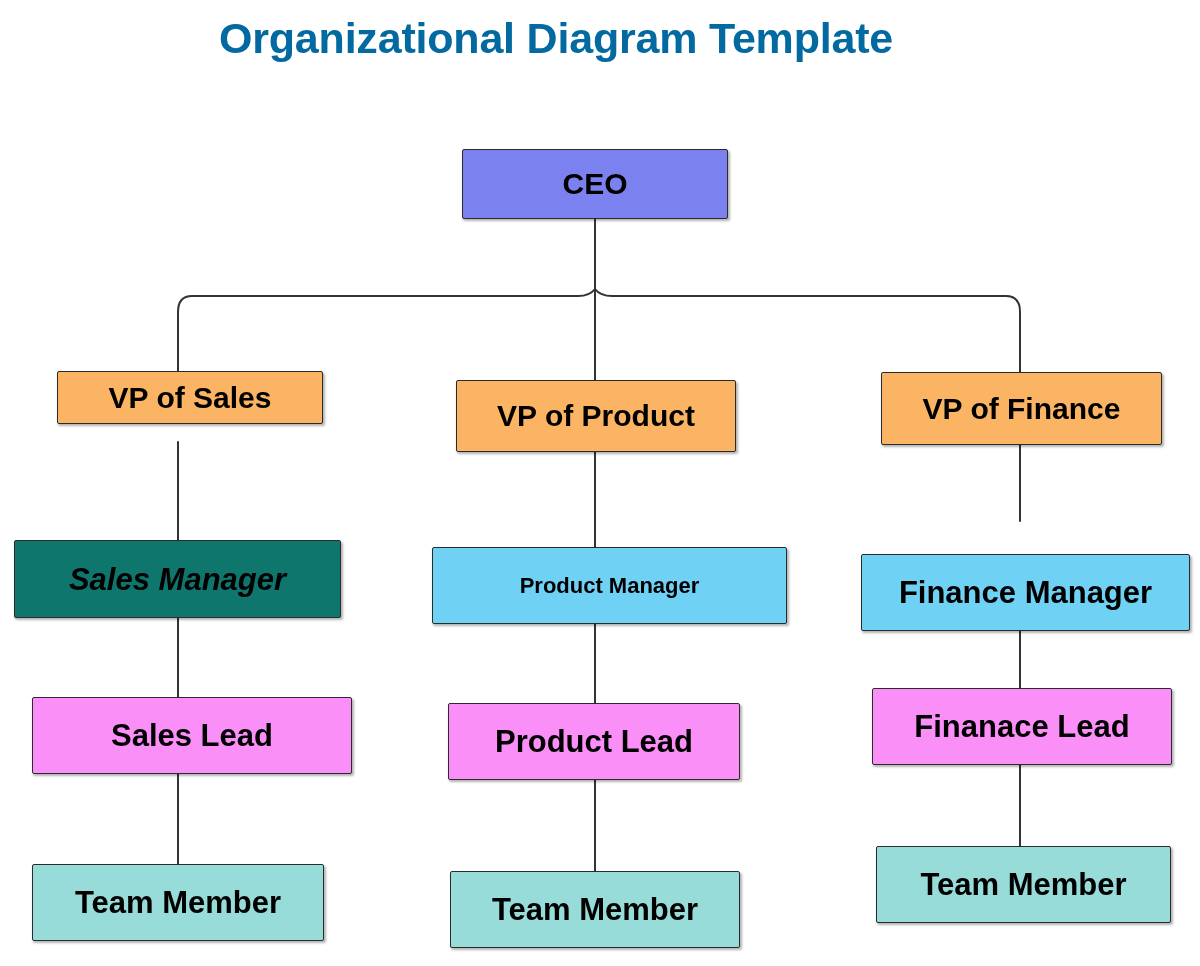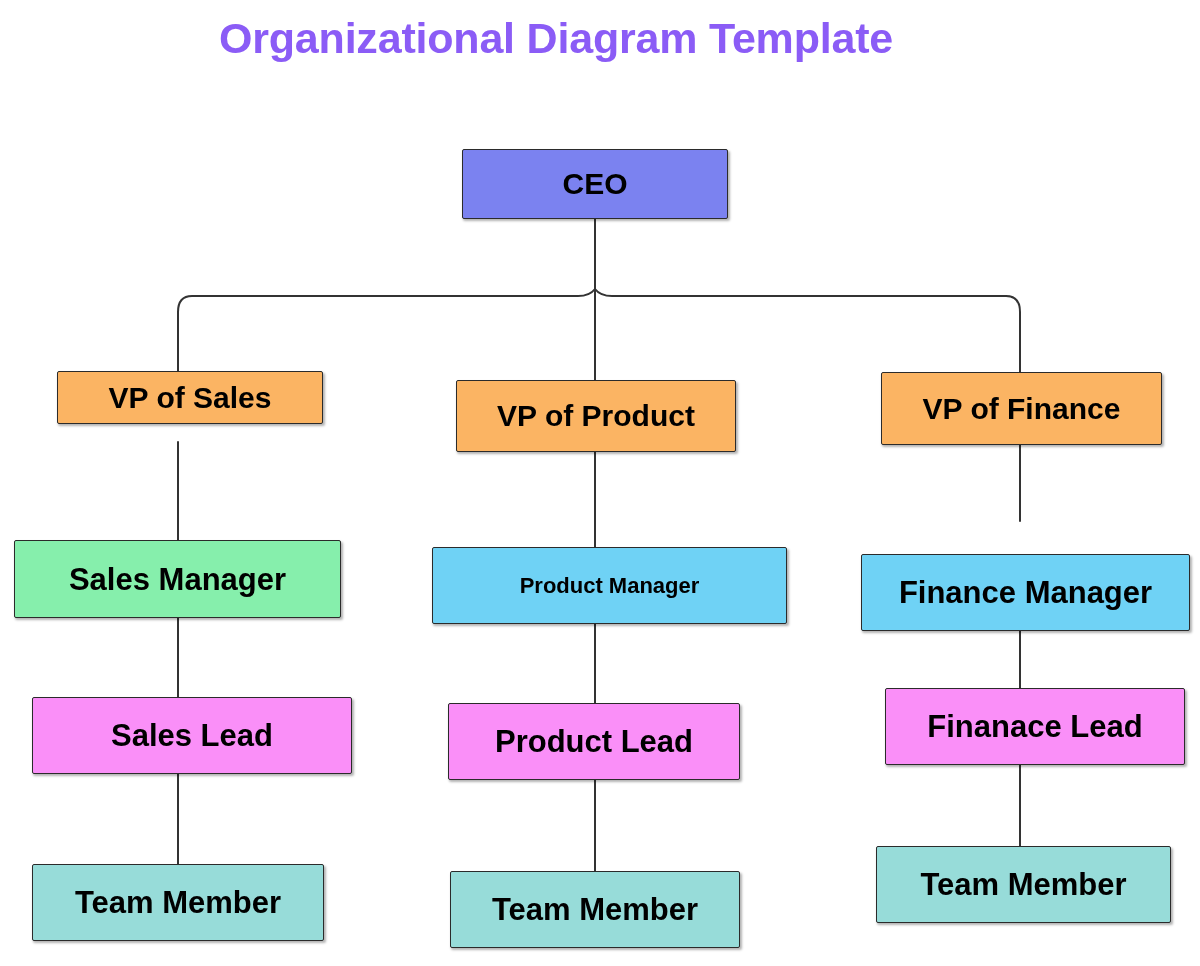--- a/index.html
+++ b/index.html
@@ -19,21 +19,21 @@
     overflow: hidden;
   }
   #page-title {
     position: absolute;
     left: 0;
     top: 14px;
     width: 1112px;
     text-align: center;
     font-size: 43px;
     font-weight: bold;
-    color: #8b5cf6;
+    color: #0369a1;
     letter-spacing: -0.2px;
     font-family: "Liberation Sans", sans-serif;
   }
   #edges {
     position: absolute;
     left: 0;
     top: 0;
     width: 1200px;
     height: 966px;
     pointer-events: none;
@@ -97,37 +97,37 @@
   <div class="node" style="left: 57px; top: 371px; width: 266px; height: 53px; background: rgb(251, 180, 99); font-size: 30px; align-items: center;">
     <span class="node-label">VP of Sales</span>
   </div>
   <div class="node" style="left: 456px; top: 380px; width: 280px; height: 72px; background: rgb(251, 180, 99); font-size: 30px;">
     <span class="node-label">VP of Product</span>
   </div>
   <div class="node" style="left: 881px; top: 372px; width: 281px; height: 73px; background: rgb(251, 180, 99); font-size: 30px;">
     <span class="node-label">VP of Finance</span>
   </div>
 
-  <div class="node" style="left: 14px; top: 540px; width: 327px; height: 78px; background: #86efac; font-size: 31px;">
+  <div class="node" style="left: 14px; top: 540px; width: 327px; height: 78px; background: #0f766e; font-size: 31px; font-style: italic;">
     <span class="node-label">Sales Manager</span>
   </div>
   <div class="node" style="left: 432px; top: 547px; width: 355px; height: 77px; background: rgb(111, 210, 245); font-size: 22px;">
     <span class="node-label">Product Manager</span>
   </div>
   <div class="node" style="left: 861px; top: 521px; width: 329px; height: 77px; background: rgb(111, 210, 245); font-size: 31px; margin-top: 33px;">
     <span class="node-label">Finance Manager</span>
   </div>
 
   <div class="node" style="left: 32px; top: 697px; width: 320px; height: 77px; background: rgb(250, 143, 248); font-size: 31px;">
     <span class="node-label">Sales Lead</span>
   </div>
   <div class="node" style="left: 448px; top: 703px; width: 292px; height: 77px; background: rgb(250, 143, 248); font-size: 31px;">
     <span class="node-label">Product Lead</span>
   </div>
-  <div class="node" style="left: 872px; top: 688px; width: 300px; height: 77px; background: rgb(250, 143, 248); font-size: 31px; margin-left: 13px;">
+  <div class="node" style="left: 872px; top: 688px; width: 300px; height: 77px; background: rgb(250, 143, 248); font-size: 31px;">
     <span class="node-label">Finanace Lead</span>
   </div>
 
   <div class="node" style="left: 32px; top: 864px; width: 292px; height: 77px; background: rgb(151, 220, 217); font-size: 31px;">
     <span class="node-label">Team Member</span>
   </div>
   <div class="node" style="left: 450px; top: 871px; width: 290px; height: 77px; background: rgb(151, 220, 217); font-size: 31px;">
     <span class="node-label">Team Member</span>
   </div>
   <div class="node" style="left: 876px; top: 846px; width: 295px; height: 77px; background: rgb(151, 220, 217); font-size: 31px;">

